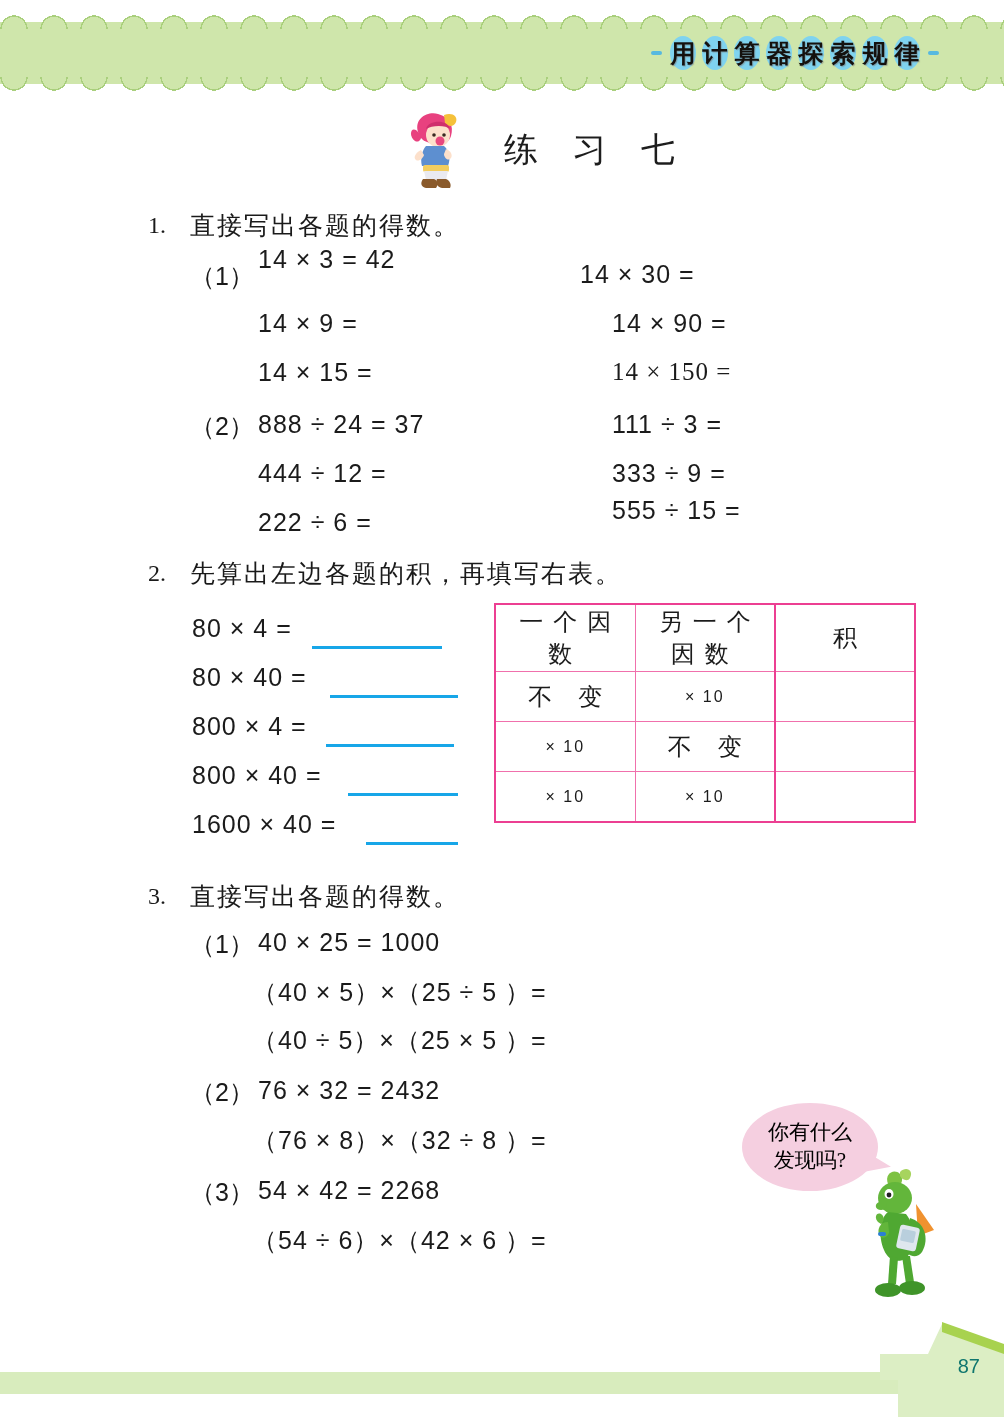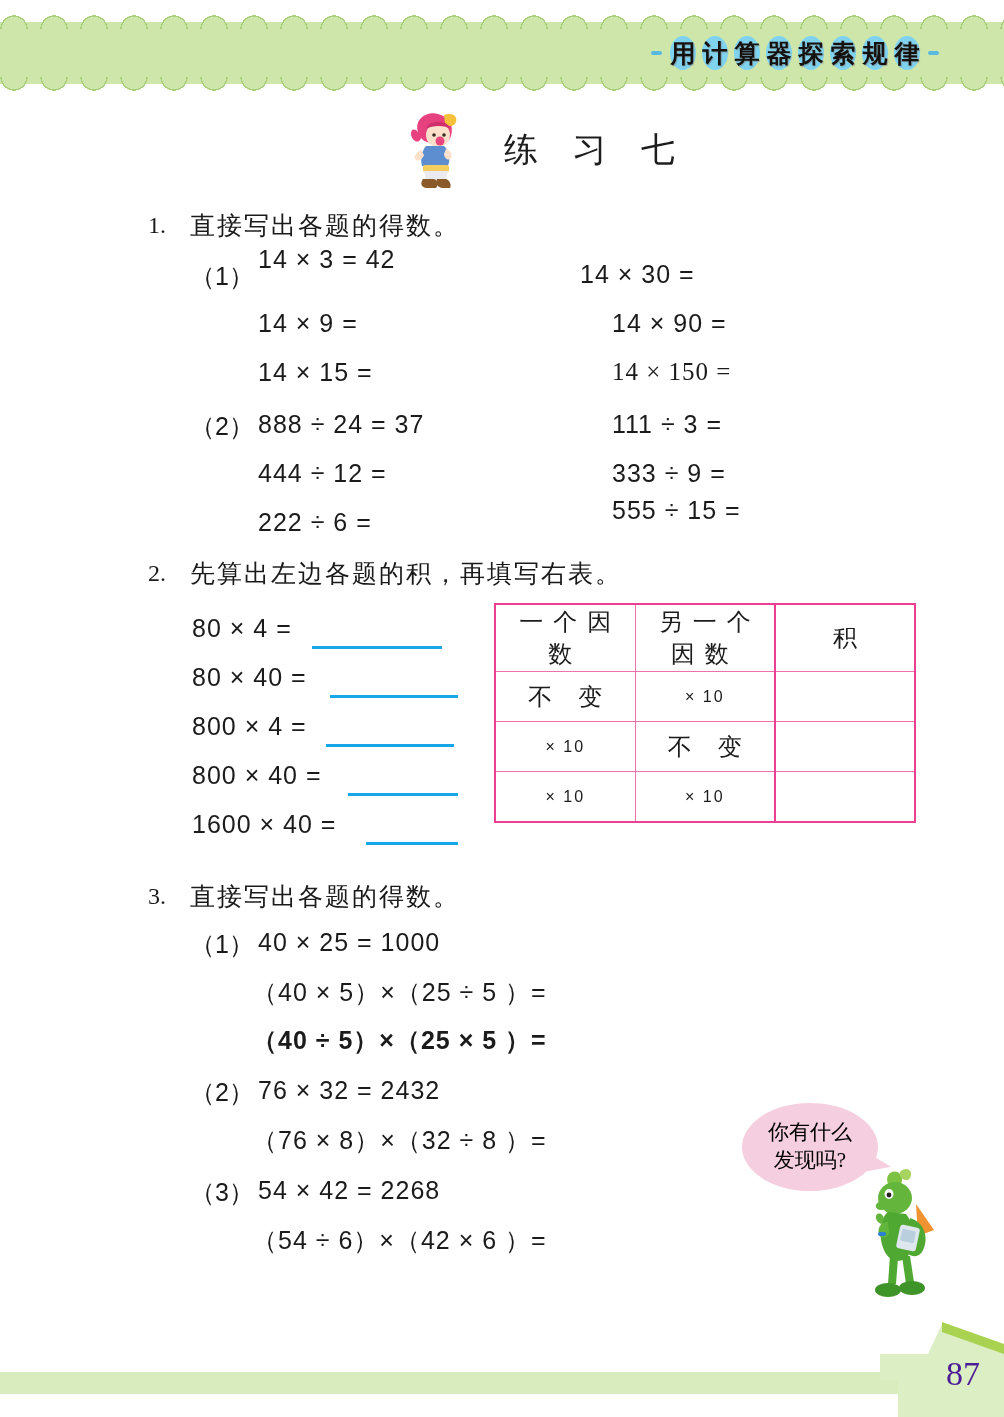--- a/index.html
+++ b/index.html
@@ -234,23 +234,23 @@
     position: absolute;
     right: 0;
     top: 1318px;
     width: 124px;
     height: 99px;
   }
   .page-num {
     position: absolute;
     right: 24px;
     top: 1355px;
-    font-family: Liberation Serif, serif;
-    font-size: 34px;
-    color: #4c1d95;
+    font-family: Liberation Sans, sans-serif;
+    font-size: 20px;
+    color: #0f766e;
     z-index: 4;
   }
 </style>
 </head>
 <body>
 
 <div class="header-band">
   <div class="band-body"></div>
   <div class="scallop scallop-top"></div>
   <div class="scallop scallop-top-line"></div>
@@ -365,21 +365,21 @@
   </tr>
 </tbody>
   </table>
 
 <div class="ex-num" style="left:148px; top:883px;">3.</div>
 <div class="ex-title" style="left:190px; top:880px;">直接写出各题的得数。</div>
 
 <div class="paren-label" style="left:190px; top:928px;">（1）</div>
 <div class="eq" style="left:258px; top:928px;">40 × 25 =  1000</div>
 <div class="eq" style="left:252px; top:976px;">（40 × 5）×（25 ÷ 5 ）=</div>
-<div class="eq" style="left:252px; top:1024px;font-weight:bold;">（40 ÷ 5）×（25 × 5 ）=</div>
+<div class="eq" style="left:252px; top:1024px;">（40 ÷ 5）×（25 × 5 ）=</div>
 
 <div class="paren-label" style="left:190px; top:1076px;">（2）</div>
 <div class="eq" style="left:258px; top:1076px;">76 × 32 =  2432</div>
 <div class="eq" style="left:252px; top:1124px;">（76 × 8）×（32 ÷ 8 ）=</div>
 
 <div class="paren-label" style="left:190px; top:1176px;">（3）</div>
 <div class="eq" style="left:258px; top:1176px;">54 × 42 =  2268</div>
 <div class="eq" style="left:252px; top:1224px;">（54 ÷ 6）×（42 × 6 ）=</div>
 
 <div class="bubble">

